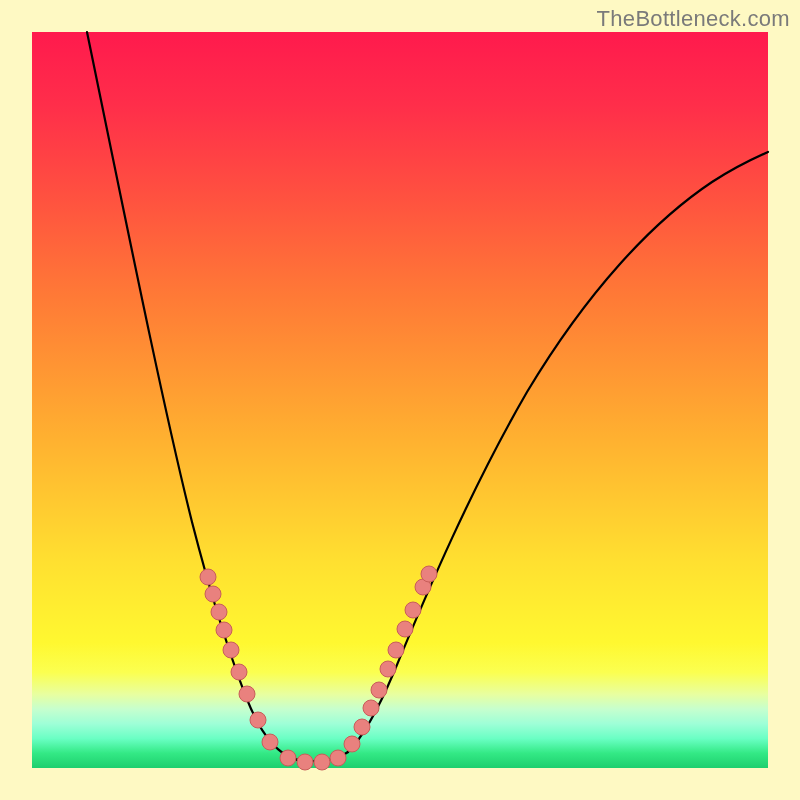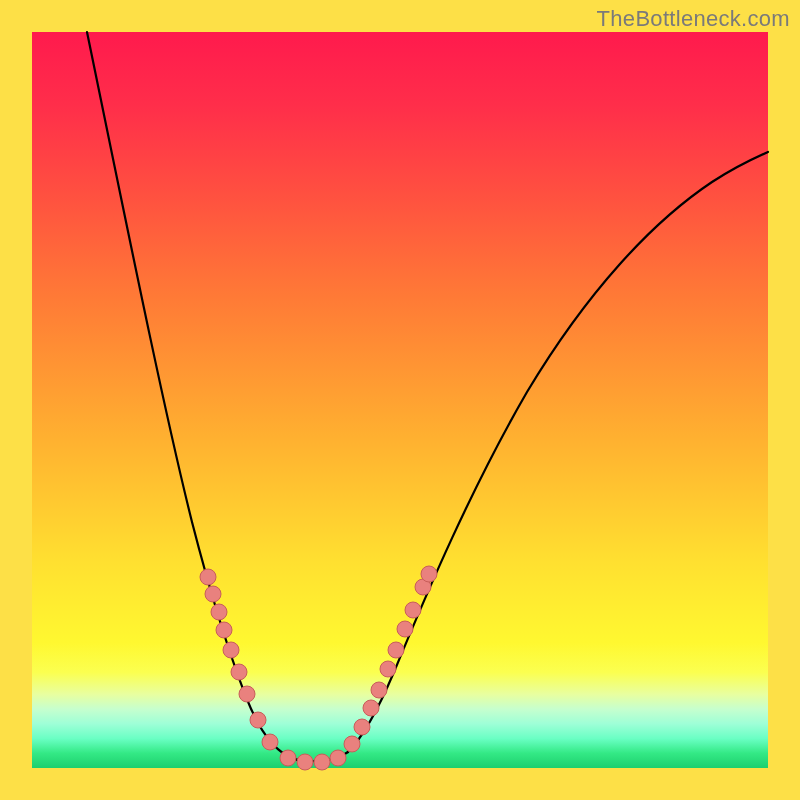--- a/index.html
+++ b/index.html
@@ -8,21 +8,21 @@
     width: 800px;
     height: 800px;
     background: #000;
     overflow: hidden;
     font-family: Arial, Helvetica, sans-serif;
   }
   .frame {
     position: relative;
     width: 800px;
     height: 800px;
-    background: #fde047;
+    background: #fef9c3;
   }
   .plot-area {
     position: absolute;
     left: 32px;
     top: 32px;
     width: 736px;
     height: 736px;
     background: linear-gradient(
       to bottom,
       #ff1a4d 0%,

